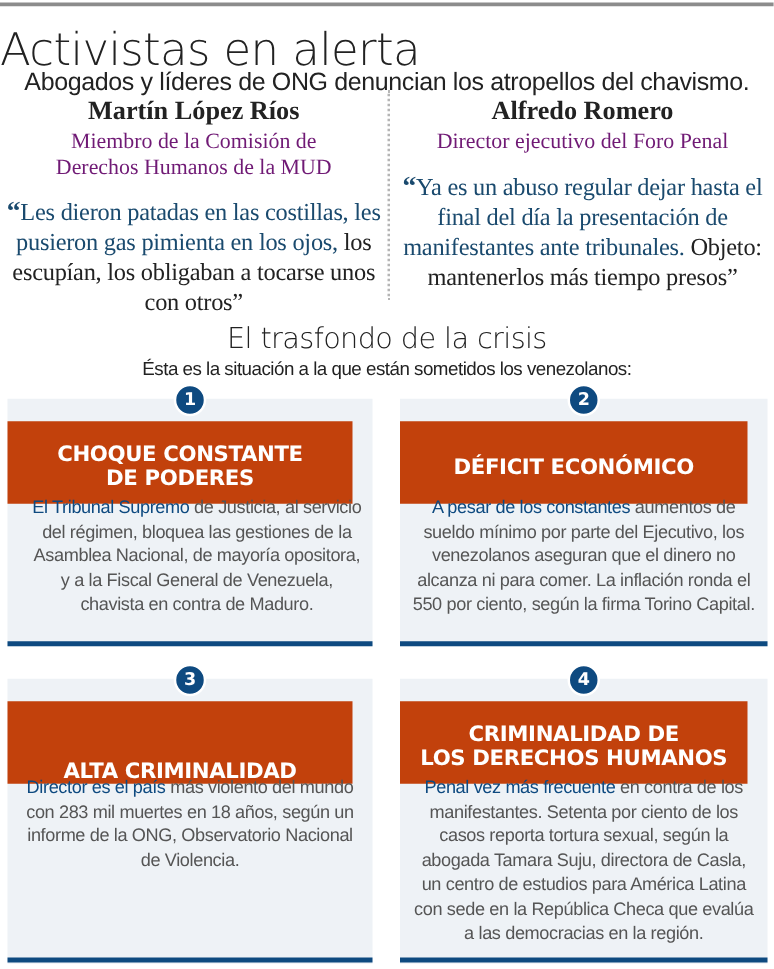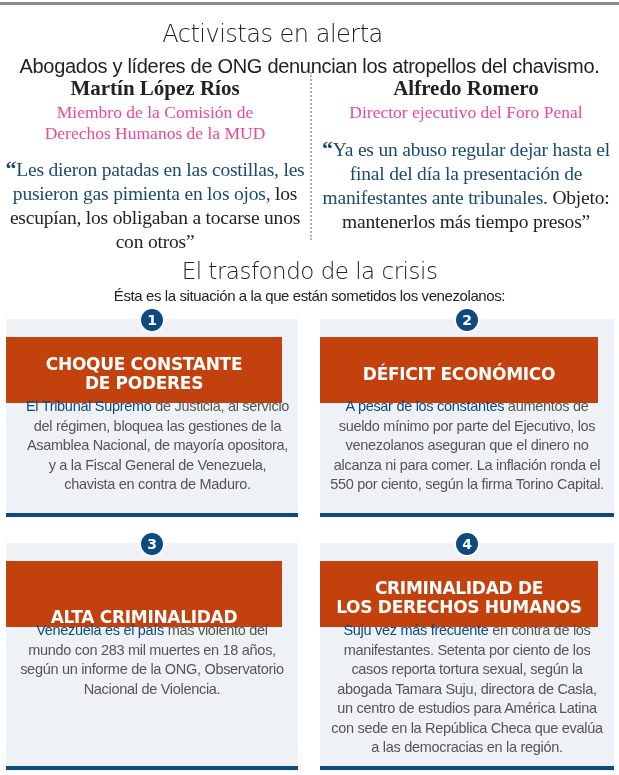--- a/index.html
+++ b/index.html
@@ -1,25 +1,25 @@
 <!DOCTYPE html>
 <html><head>
 <meta charset="utf-8">
 <style>
   html, body { margin:0; padding:0; background:#ffffff; }
   body { width:619px; height:775px; position:relative; overflow:hidden; font-family:"Liberation Sans", sans-serif; color:#333; }
   .topline { position:absolute; left:0; top:2px; width:619px; height:3px; background:#8c8c8c; }
-  .title1 { position:absolute; left:0; top:20px; width:545px; text-align:center; font-size:24px; color:#222; letter-spacing:-0.5px; font-family:"DejaVu Sans", sans-serif; font-weight:300; }
+  .title1 { position:absolute; left:0; top:20px; width:545px; font-size:36px; color:#222; letter-spacing:-0.5px; font-family:"DejaVu Sans", sans-serif; font-weight:300; }
   .sub1 { position:absolute; left:0; top:55px; width:619px; text-align:center; font-size:20px; color:#222; letter-spacing:-0.3px; }
   .divider { position:absolute; left:310px; top:72px; height:168px; border-left:2px dotted #b5b5b5; }
   .col { position:absolute; top:76px; width:300px; text-align:center; font-family:"Liberation Serif", serif; }
   .col.left { left:5px; }
   .col.right { left:316px; }
   .pname { font-size:21px; font-weight:bold; color:#222; line-height:24px; }
-  .prole { font-size:17.5px; color:#ec4899; line-height:21px; margin-top:2px; }
+  .prole { font-size:17.5px; color:#701a75; line-height:21px; margin-top:2px; }
   .quote { font-size:19.5px; line-height:24px; color:#222; margin-top:13px; letter-spacing:-0.2px; }
   .quote .hl { color:#1a4a6e; }
   .quote .qmark { color:#1a4a6e; font-weight:bold; font-size:22px; }
   .title2 { position:absolute; left:0; top:258px; width:619px; text-align:center; font-size:23px; color:#222; font-family:"DejaVu Sans", sans-serif; font-weight:300; letter-spacing:-0.5px; }
   .sub2 { position:absolute; left:0; top:287px; width:619px; text-align:center; font-size:15px; color:#222; letter-spacing:-0.4px; }
   .card { position:absolute; background:#eef2f6; }
   .card .head { position:absolute; left:0; top:0; right:16px; background:#c2410c; display:flex; align-items:center; justify-content:center; text-align:center;margin-top:18px; }
   .card .headtxt { color:#fff; font-weight:bold; font-size:17px; line-height:19px; letter-spacing:-0.3px; font-family:"DejaVu Sans", sans-serif; padding-top:8px; }
   .card .badge { position:absolute; left:50%; top:-12px; margin-left:-13px; width:22px; height:22px; border-radius:50%; background:#0e4a80; border:2px solid #fff; color:#fff; font-weight:bold; font-size:14px; line-height:22px; text-align:center; font-family:"DejaVu Sans", sans-serif; }
   .card .body { position:absolute; left:8px; right:8px; text-align:center; font-size:14.5px; line-height:19.5px; color:#555; letter-spacing:-0.3px; }
@@ -79,27 +79,27 @@
   <div class="bottom" style="top:194px;"></div>
 </div>
 
 <div class="card" style="left:6px; top:543px; width:292px; height:228px;">
   <div class="head" style="height:66px;align-items:flex-end;">
     <div class="headtxt">
       <div>ALTA CRIMINALIDAD</div>
     </div>
   </div>
   <div class="badge">3</div>
-  <div class="body" style="top:78px;"><span class="hl">Venezuela es el país</span><span> más violento del mundo con 283 mil muertes en 18 años, según un informe de la ONG, Observatorio Nacional de Violencia.</span></div>
+  <div class="body" style="top:78px;"><span class="hl">Director es el país</span><span> más violento del mundo con 283 mil muertes en 18 años, según un informe de la ONG, Observatorio Nacional de Violencia.</span></div>
   <div class="bottom" style="top:223px;"></div>
 </div>
 
 <div class="card" style="left:320px; top:543px; width:294px; height:228px;">
   <div class="head" style="height:66px;">
     <div class="headtxt">
       <div>CRIMINALIDAD DE</div>
       <div>LOS DERECHOS HUMANOS</div>
     </div>
   </div>
   <div class="badge">4</div>
-  <div class="body" style="top:78px;"><span class="hl">Suju vez más frecuente</span><span> en contra de los manifestantes. Setenta por ciento de los casos reporta tortura sexual, según la abogada Tamara Suju, directora de Casla, un centro de estudios para América Latina con sede en la República Checa que evalúa a las democracias en la región.</span></div>
+  <div class="body" style="top:78px;"><span class="hl">Penal vez más frecuente</span><span> en contra de los manifestantes. Setenta por ciento de los casos reporta tortura sexual, según la abogada Tamara Suju, directora de Casla, un centro de estudios para América Latina con sede en la República Checa que evalúa a las democracias en la región.</span></div>
   <div class="bottom" style="top:223px;"></div>
 </div>
 
 </body></html>

